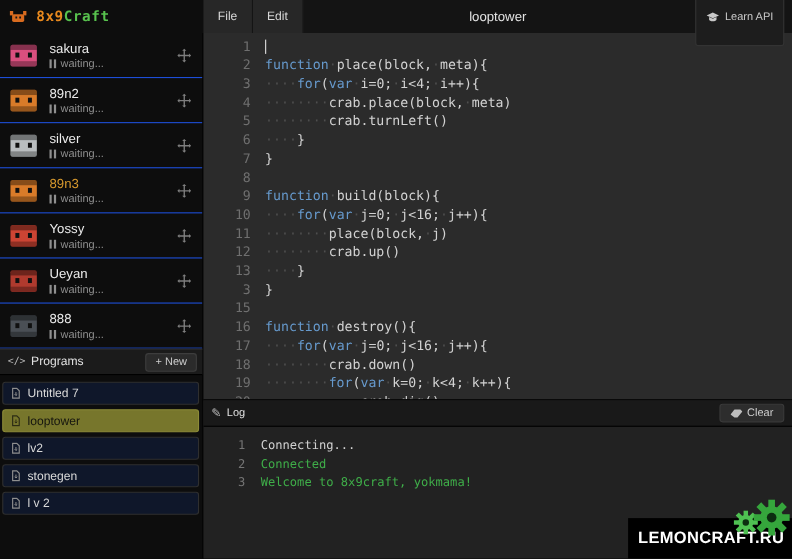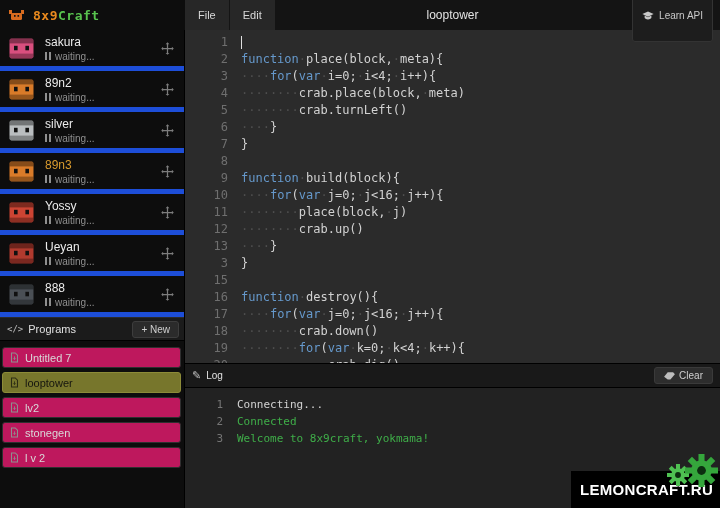--- a/index.html
+++ b/index.html
@@ -14,36 +14,36 @@
   .logo-craft{color:#58c24e;}
   .crab-icon{width:17px;height:13px;}
   .menu-btn{background:#272727;border:none;color:#d8d8d8;font-size:11px;padding:0 13px;height:30px;border-right:1px solid #141414;cursor:pointer;font-family:inherit;}
   .doc-title{position:absolute;left:185px;right:0;top:0;height:30px;line-height:30px;text-align:center;color:#e3e3e3;font-size:12px;pointer-events:none;z-index:1;}
   .learn-api{position:relative;z-index:2;margin-left:auto;margin-right:7px;align-self:center;display:flex;align-items:center;gap:5px;background:#1d1d1d;border:1px solid #333;border-radius:3px;color:#c9c9c9;font-size:10px;padding:20px 9px;cursor:pointer;font-family:inherit;}
   .cap-icon{width:12px;height:9px;fill:#c9c9c9;}
 
   
   .sidebar{position:absolute;top:30px;left:0;width:185px;bottom:0;background:#0d0d0d;display:flex;flex-direction:column;border-right:1px solid #000;}
   .player-list{height:287px;overflow:hidden;flex:none;}
-  .player-row{height:41px;display:flex;align-items:center;padding:0 9px 0 8px;border-bottom:5px solid #1d4ed8;cursor:pointer;}
+  .player-row{height:41px;display:flex;align-items:center;padding:0 9px 0 8px;border-bottom:1px solid #1d4ed8;cursor:pointer;}
   .avatar{width:27px;height:27px;flex:none;margin-right:10px;}
   .player-info{flex:1;min-width:0;}
   .player-name{font-size:12px;color:#ececec;margin-bottom:2px;}
   .player-row.selected .player-name{color:#d89a2e;}
   .player-status{display:flex;align-items:center;gap:4px;font-size:10px;color:#8f8f8f;}
   .pause-icon{display:inline-flex;gap:2px;}
   .pause-icon i{display:block;width:2px;height:8px;background:#8f8f8f;}
   .move-icon{width:15px;height:15px;fill:#7d7d7d;flex:none;cursor:pointer;}
 
   .programs-header{height:24px;background:#1b1b1b;border-top:1px solid #2b2b2b;border-bottom:1px solid #000;display:flex;align-items:center;padding:0 5px 0 7px;gap:5px;flex:none;}
   .code-glyph{font-family:"DejaVu Sans Mono",monospace;font-size:9px;color:#bdbdbd;}
   .programs-title{font-size:11px;color:#e0e0e0;}
   .new-btn{margin-left:auto;background:#2b2b2b;border:1px solid #3d3d3d;border-radius:3px;color:#cfcfcf;font-size:10px;padding:2px 8px;cursor:pointer;font-family:inherit;}
   .program-list{padding:2px 3px 0 2px;}
-  .program-item{height:21px;margin-top:4px;background:#be185d;border:1px solid #2f2f2f;border-radius:3px;display:flex;align-items:center;gap:6px;padding:0 7px;font-size:11px;color:#d9d9d9;cursor:pointer;}
+  .program-item{height:21px;margin-top:4px;background:#0f172a;border:1px solid #2f2f2f;border-radius:3px;display:flex;align-items:center;gap:6px;padding:0 7px;font-size:11px;color:#d9d9d9;cursor:pointer;}
   .file-icon{width:9px;height:11px;color:#8f8f8f;flex:none;}
   .program-item.selected{background:#77762c;border-color:#8c8b38;color:#15150f;}
   .program-item.selected .file-icon{color:#2c2c14;}
 
   
   .main{position:absolute;left:185px;top:30px;right:0;bottom:0;}
   .editor{position:absolute;top:0;left:0;right:0;height:333px;background:#2b2b2b;overflow:hidden;padding-top:4px;font-family:"DejaVu Sans Mono",monospace;font-size:12px;cursor:text;}
   .code-line{display:flex;height:17px;line-height:17px;white-space:pre;}
   .gutter{flex:none;width:56px;text-align:right;padding-right:13px;color:#6f6f6f;}
   .code-text{flex:1;}

